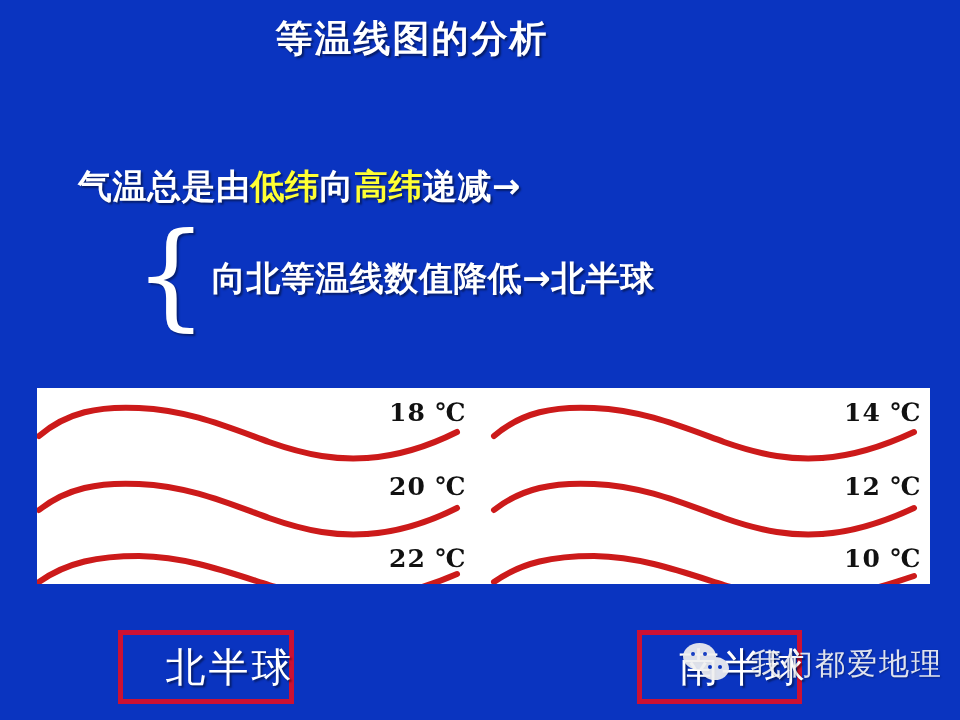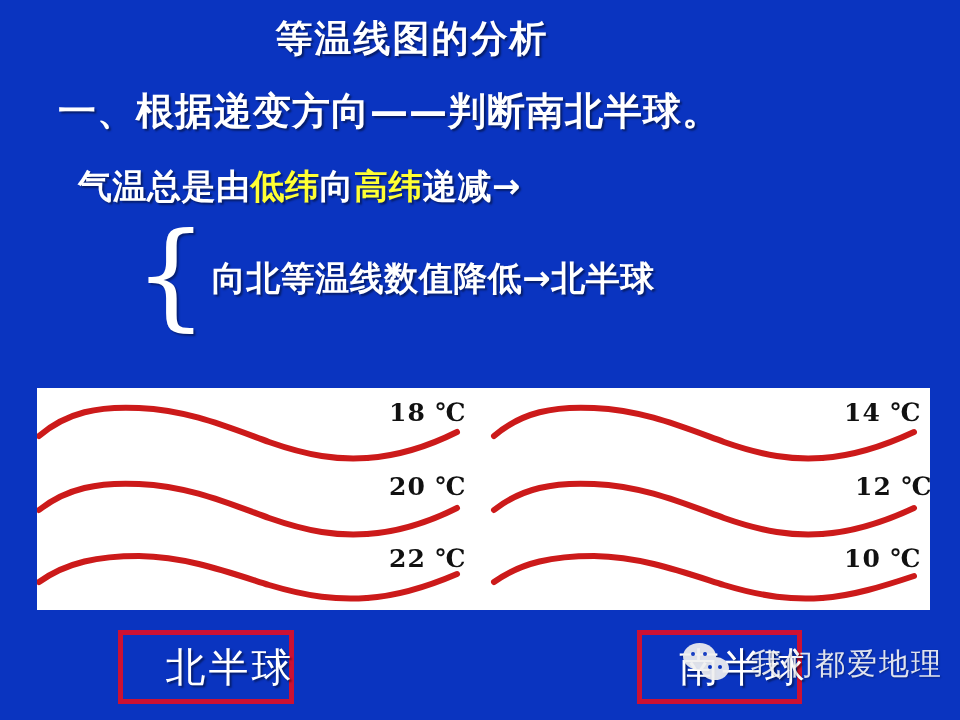--- a/index.html
+++ b/index.html
@@ -95,21 +95,21 @@
     text-shadow: 2px 2px 2px rgba(0,0,0,0.45);
     white-space: nowrap;
   }
 
   
   .panel {
     position: absolute;
     left: 37px;
     top: 388px;
     width: 893px;
-    height: 222px;
+    height: 196px;
     background: #ffffff;
     overflow: hidden;
   }
   .panel-half {
     position: absolute;
     top: 0;
     height: 222px;
     width: 446px;
   }
   .panel-half.left  { left: 0; }
@@ -205,21 +205,20 @@
     text-shadow: 1px 1px 2px rgba(0,0,0,0.35);
   }
 </style>
 </head>
 <body>
 
 <div class="slide">
 
   <div class="title">等温线图的分析</div>
 
-  <div class="subtitle">一、根据递变方向——判断南北半球。</div>
 
   <div class="rule-line">
     <span>气温总是由</span><span class="hl">低纬</span><span>向</span><span class="hl">高纬</span><span>递减→</span>
   </div>
 
   <div class="brace-block">
     <span class="brace">{</span>
     <div class="brace-lines">
       <div class="bl">向北等温线数值降低→北半球</div>
     </div>
@@ -244,21 +243,21 @@
     <div class="panel-half right">
       <svg width="446" height="222" viewBox="0 0 446 222">
         <path d="M 10 48 C 38 24 70 18 110 20 C 158 22 196 38 240 54 C 280 68 308 72 338 70" fill="none" stroke="#cc1a1a" stroke-width="6" stroke-linecap="round"></path>
         <path d="M 338 70 C 368 68 400 58 430 44" fill="none" stroke="#cc1a1a" stroke-width="6" stroke-linecap="round"></path>
         <path d="M 10 122 C 38 100 70 94 110 96 C 158 98 196 114 240 130 C 280 144 308 148 338 146" fill="none" stroke="#cc1a1a" stroke-width="6" stroke-linecap="round"></path>
         <path d="M 338 146 C 368 144 400 134 430 120" fill="none" stroke="#cc1a1a" stroke-width="6" stroke-linecap="round"></path>
         <path d="M 10 194 C 38 174 70 168 110 168 C 158 169 196 183 240 197 C 280 209 308 212 338 210" fill="none" stroke="#cc1a1a" stroke-width="6" stroke-linecap="round"></path>
         <path d="M 338 210 C 368 208 400 198 430 188" fill="none" stroke="#cc1a1a" stroke-width="6" stroke-linecap="round"></path>
       </svg>
       <span class="temp-label" style="left:360px; top:10px;">14 ℃</span>
-      <span class="temp-label" style="left:371px; top:84px;">12 ℃</span>
+      <span class="temp-label" style="left:360px; top:84px;">12 ℃</span>
       <span class="temp-label" style="left:360px; top:156px;">10 ℃</span>
     </div>
   </div>
 
   <div class="answer-box" id="answer-box-north">
     <span class="lbl">北半球</span>
   </div>
 
   <div class="answer-box" id="answer-box-south">
     <span class="lbl">南半球</span>

